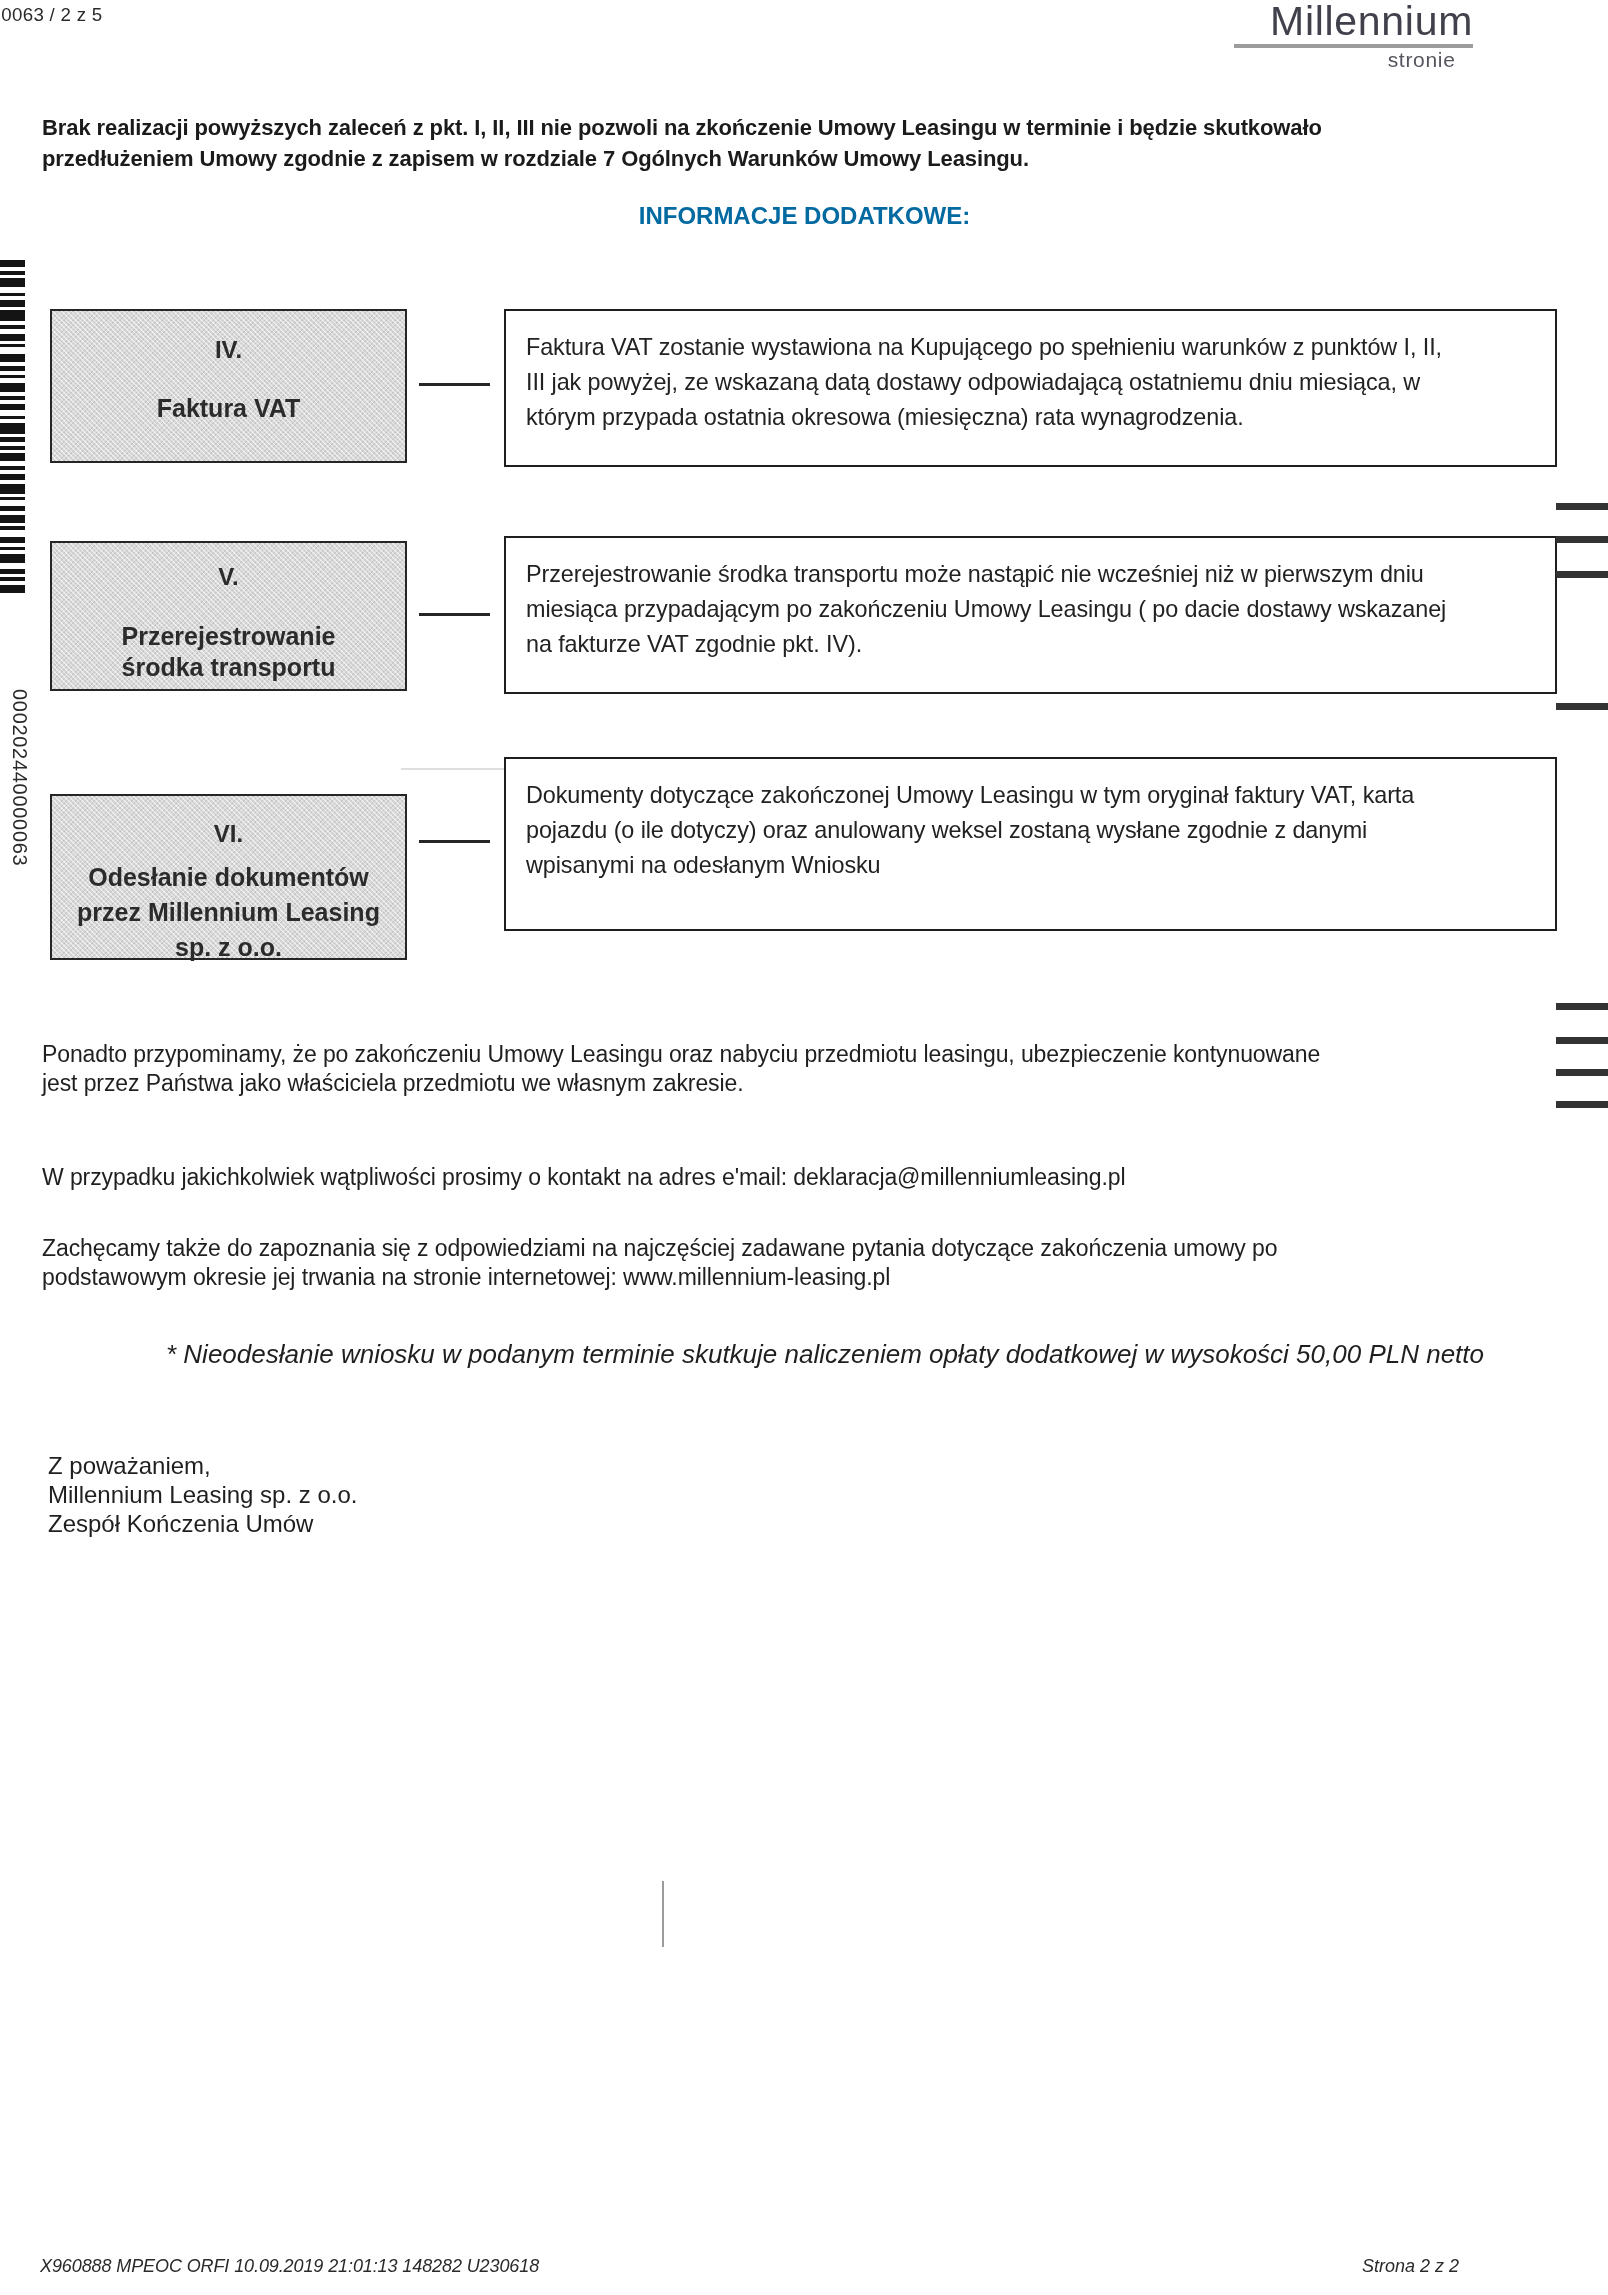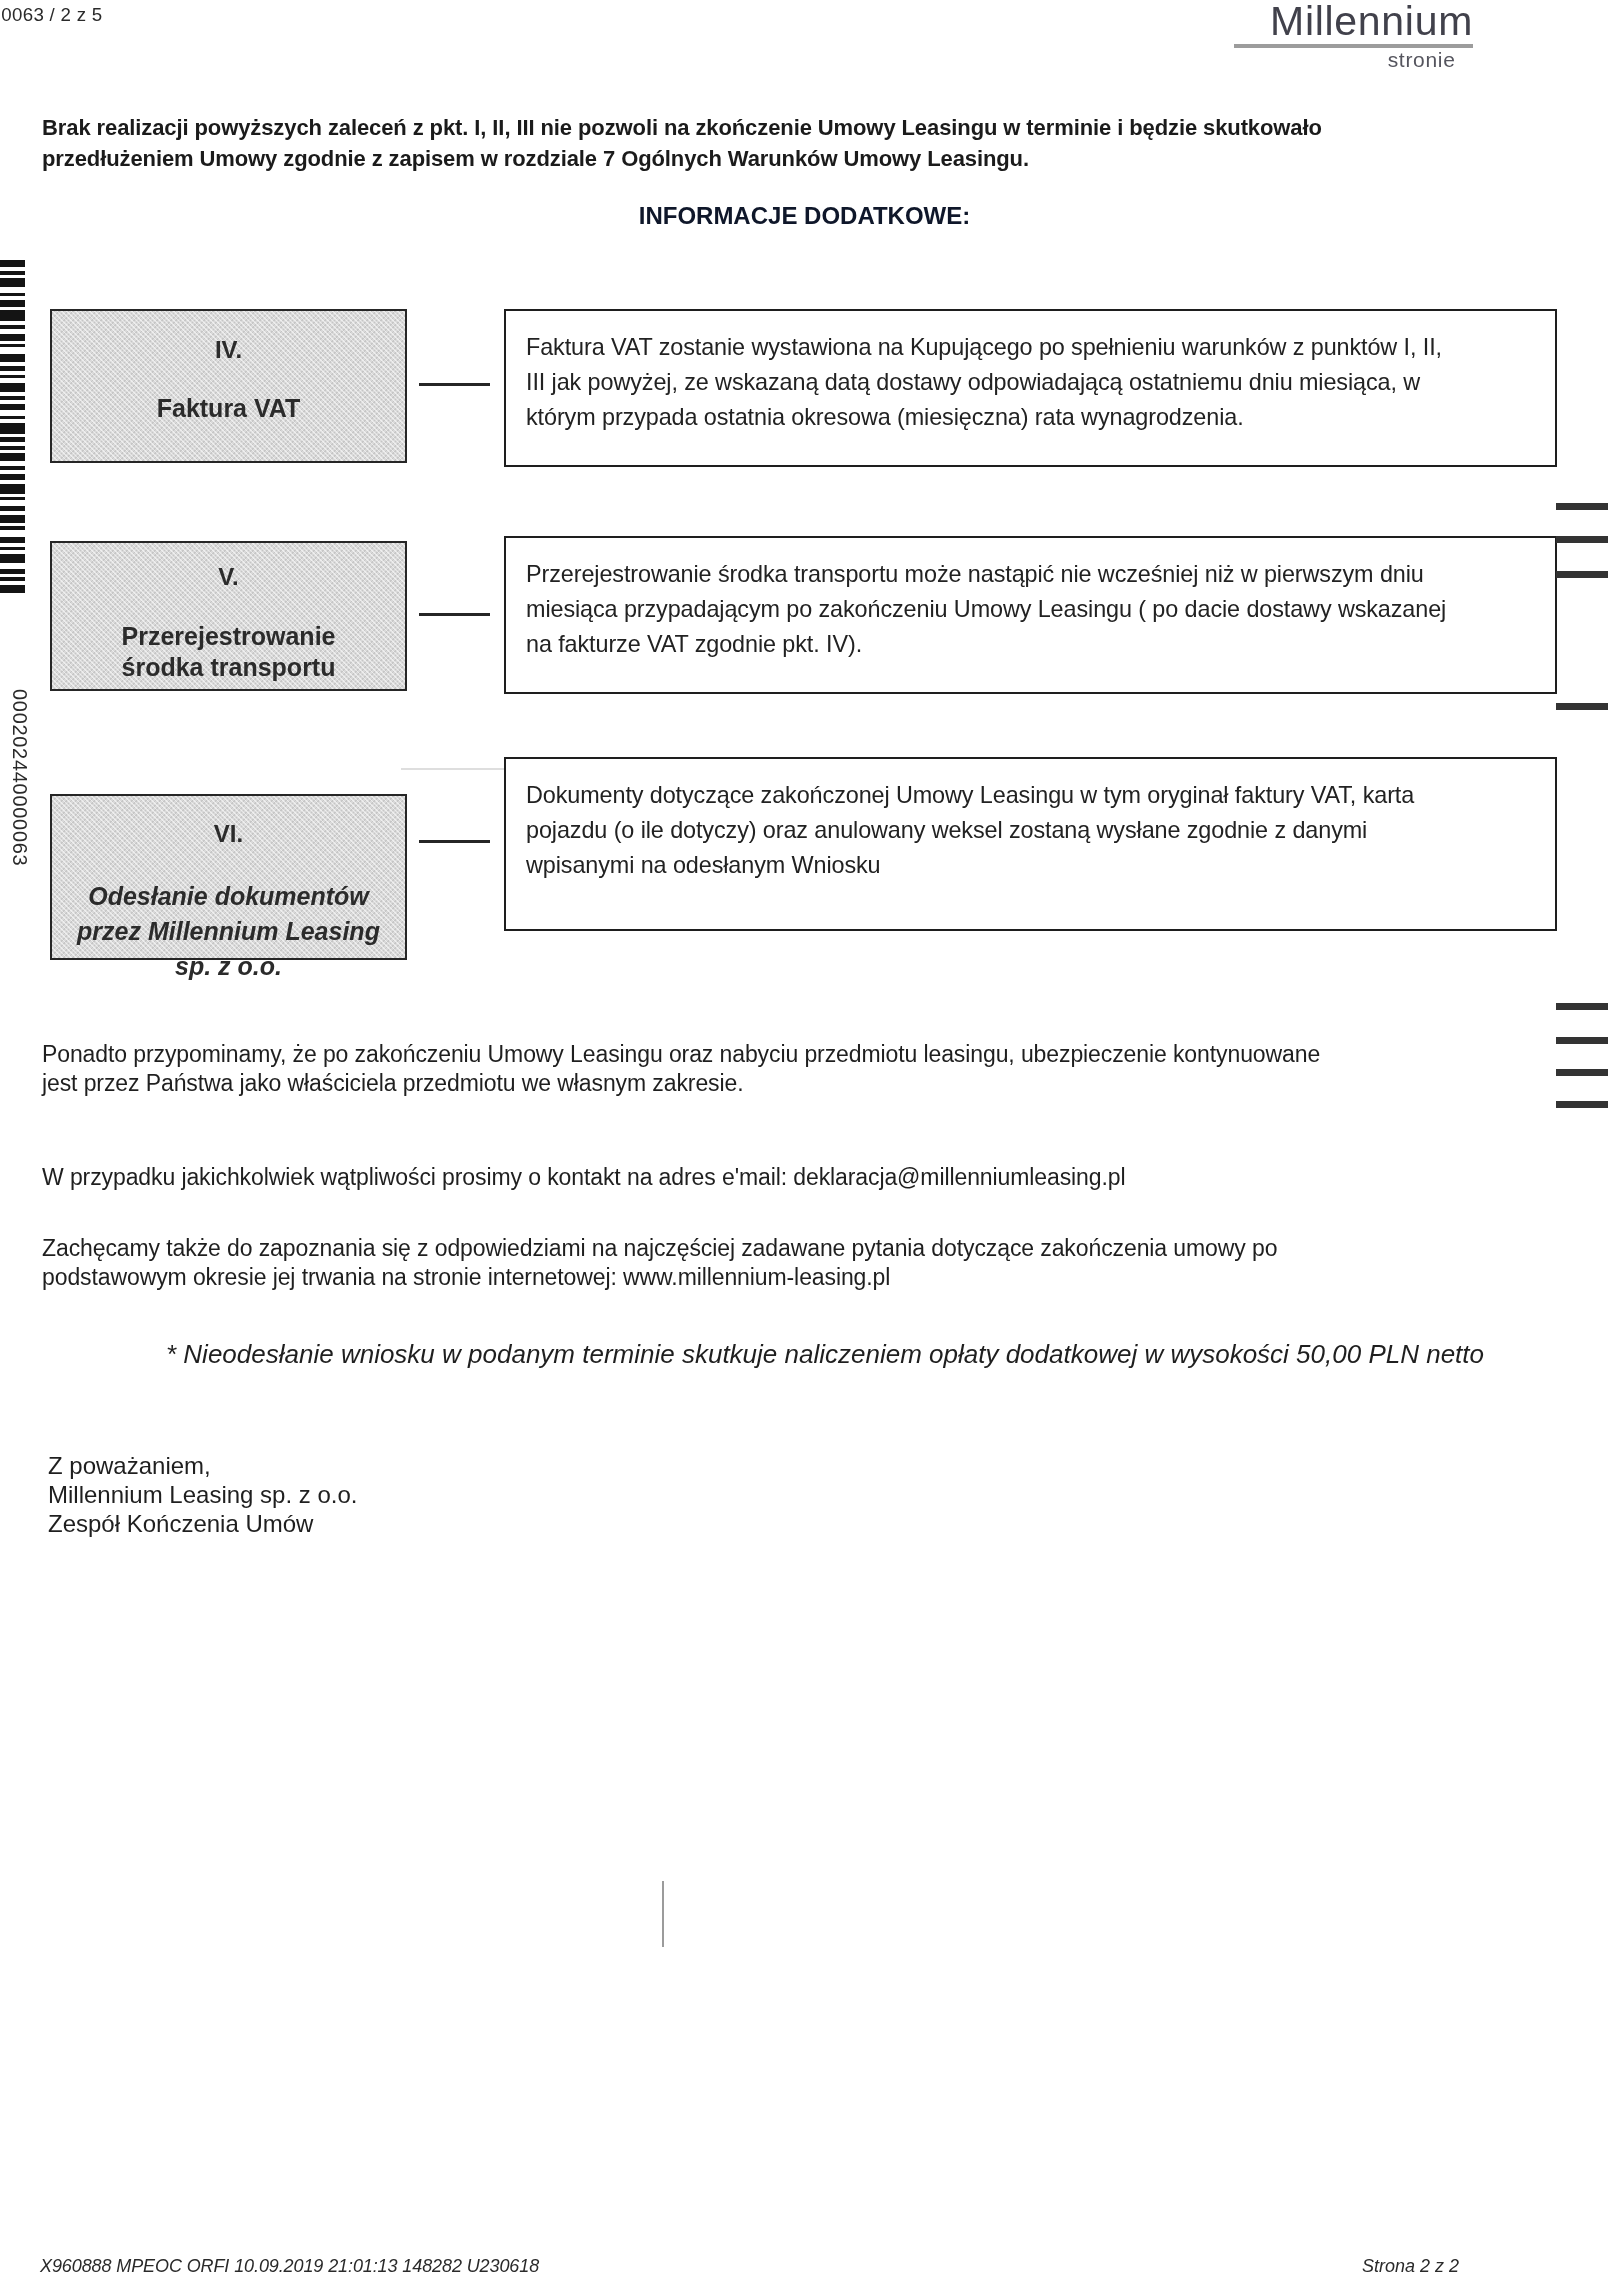--- a/index.html
+++ b/index.html
@@ -17,21 +17,21 @@
   
   .corner-ref{left:1.3px;top:4px;font-size:18.7px;color:#2a2a2a;letter-spacing:0.3px;}
 
   
   .logo{left:1234px;top:1.3px;width:239px;text-align:right;}
   .logo-main{font-size:41px;font-weight:500;color:#41414b;letter-spacing:0.7px;line-height:41px;}
   .logo-underline{width:239px;height:4px;background:#9c9c9c;margin-top:1.3px;}
   .logo-sub{font-size:21px;color:#55555e;padding-right:17.4px;margin-top:0.7px;letter-spacing:0.7px;}
 
   .intro{left:42px;top:112px;width:1529px;font-size:22px;font-weight:bold;line-height:31px;letter-spacing:-0.1px;color:#1b1b1b;}
-  .heading{left:0;top:202px;width:1609px;text-align:center;font-size:24px;font-weight:bold;color:#0f172a;}
+  .heading{left:0;top:202px;width:1609px;text-align:center;font-size:24px;font-weight:bold;color:#0369a1;}
 
   
   .barcode{left:0;top:260px;width:25px;height:335px;overflow:hidden;}
   .barcode .bar{background:#141414;width:25px;}
 
   
   .vnum{left:31px;top:689px;width:195px;font-size:20px;color:#2a2a2a;letter-spacing:0.7px;
         transform:rotate(90deg);transform-origin:left top;}
 
   
@@ -46,21 +46,21 @@
     display:flex;flex-direction:column;align-items:center;
     text-align:center;color:#2b2b2b;
   }
   .step-number{font-size:24px;font-weight:bold;}
   .step-title{font-size:25px;font-weight:bold;line-height:31px;}
   .box-iv{top:309px;height:154px;padding-top:25px;}
   .box-iv .step-title{margin-top:29px;}
   .box-v{top:541px;height:150px;padding-top:20px;}
   .box-v .step-title{margin-top:30px;}
   .box-vi{top:794px;height:166px;padding-top:24px;}
-  .box-vi .step-title{margin-top:31px;line-height:35px;font-style:italic;}
+  .box-vi .step-title{margin-top:12px;line-height:35px;}
 
   .connector{left:419px;width:71px;height:3.3px;background:#262626;}
 
   .desc-box{
     left:504px;width:1053px;
     background:#ffffff;
     border:2.7px solid #1e1e1e;
     box-sizing:border-box;
     padding:18.7px 20px 0 20px;
     font-size:23.4px;line-height:35px;color:#222222;letter-spacing:-0.1px;

